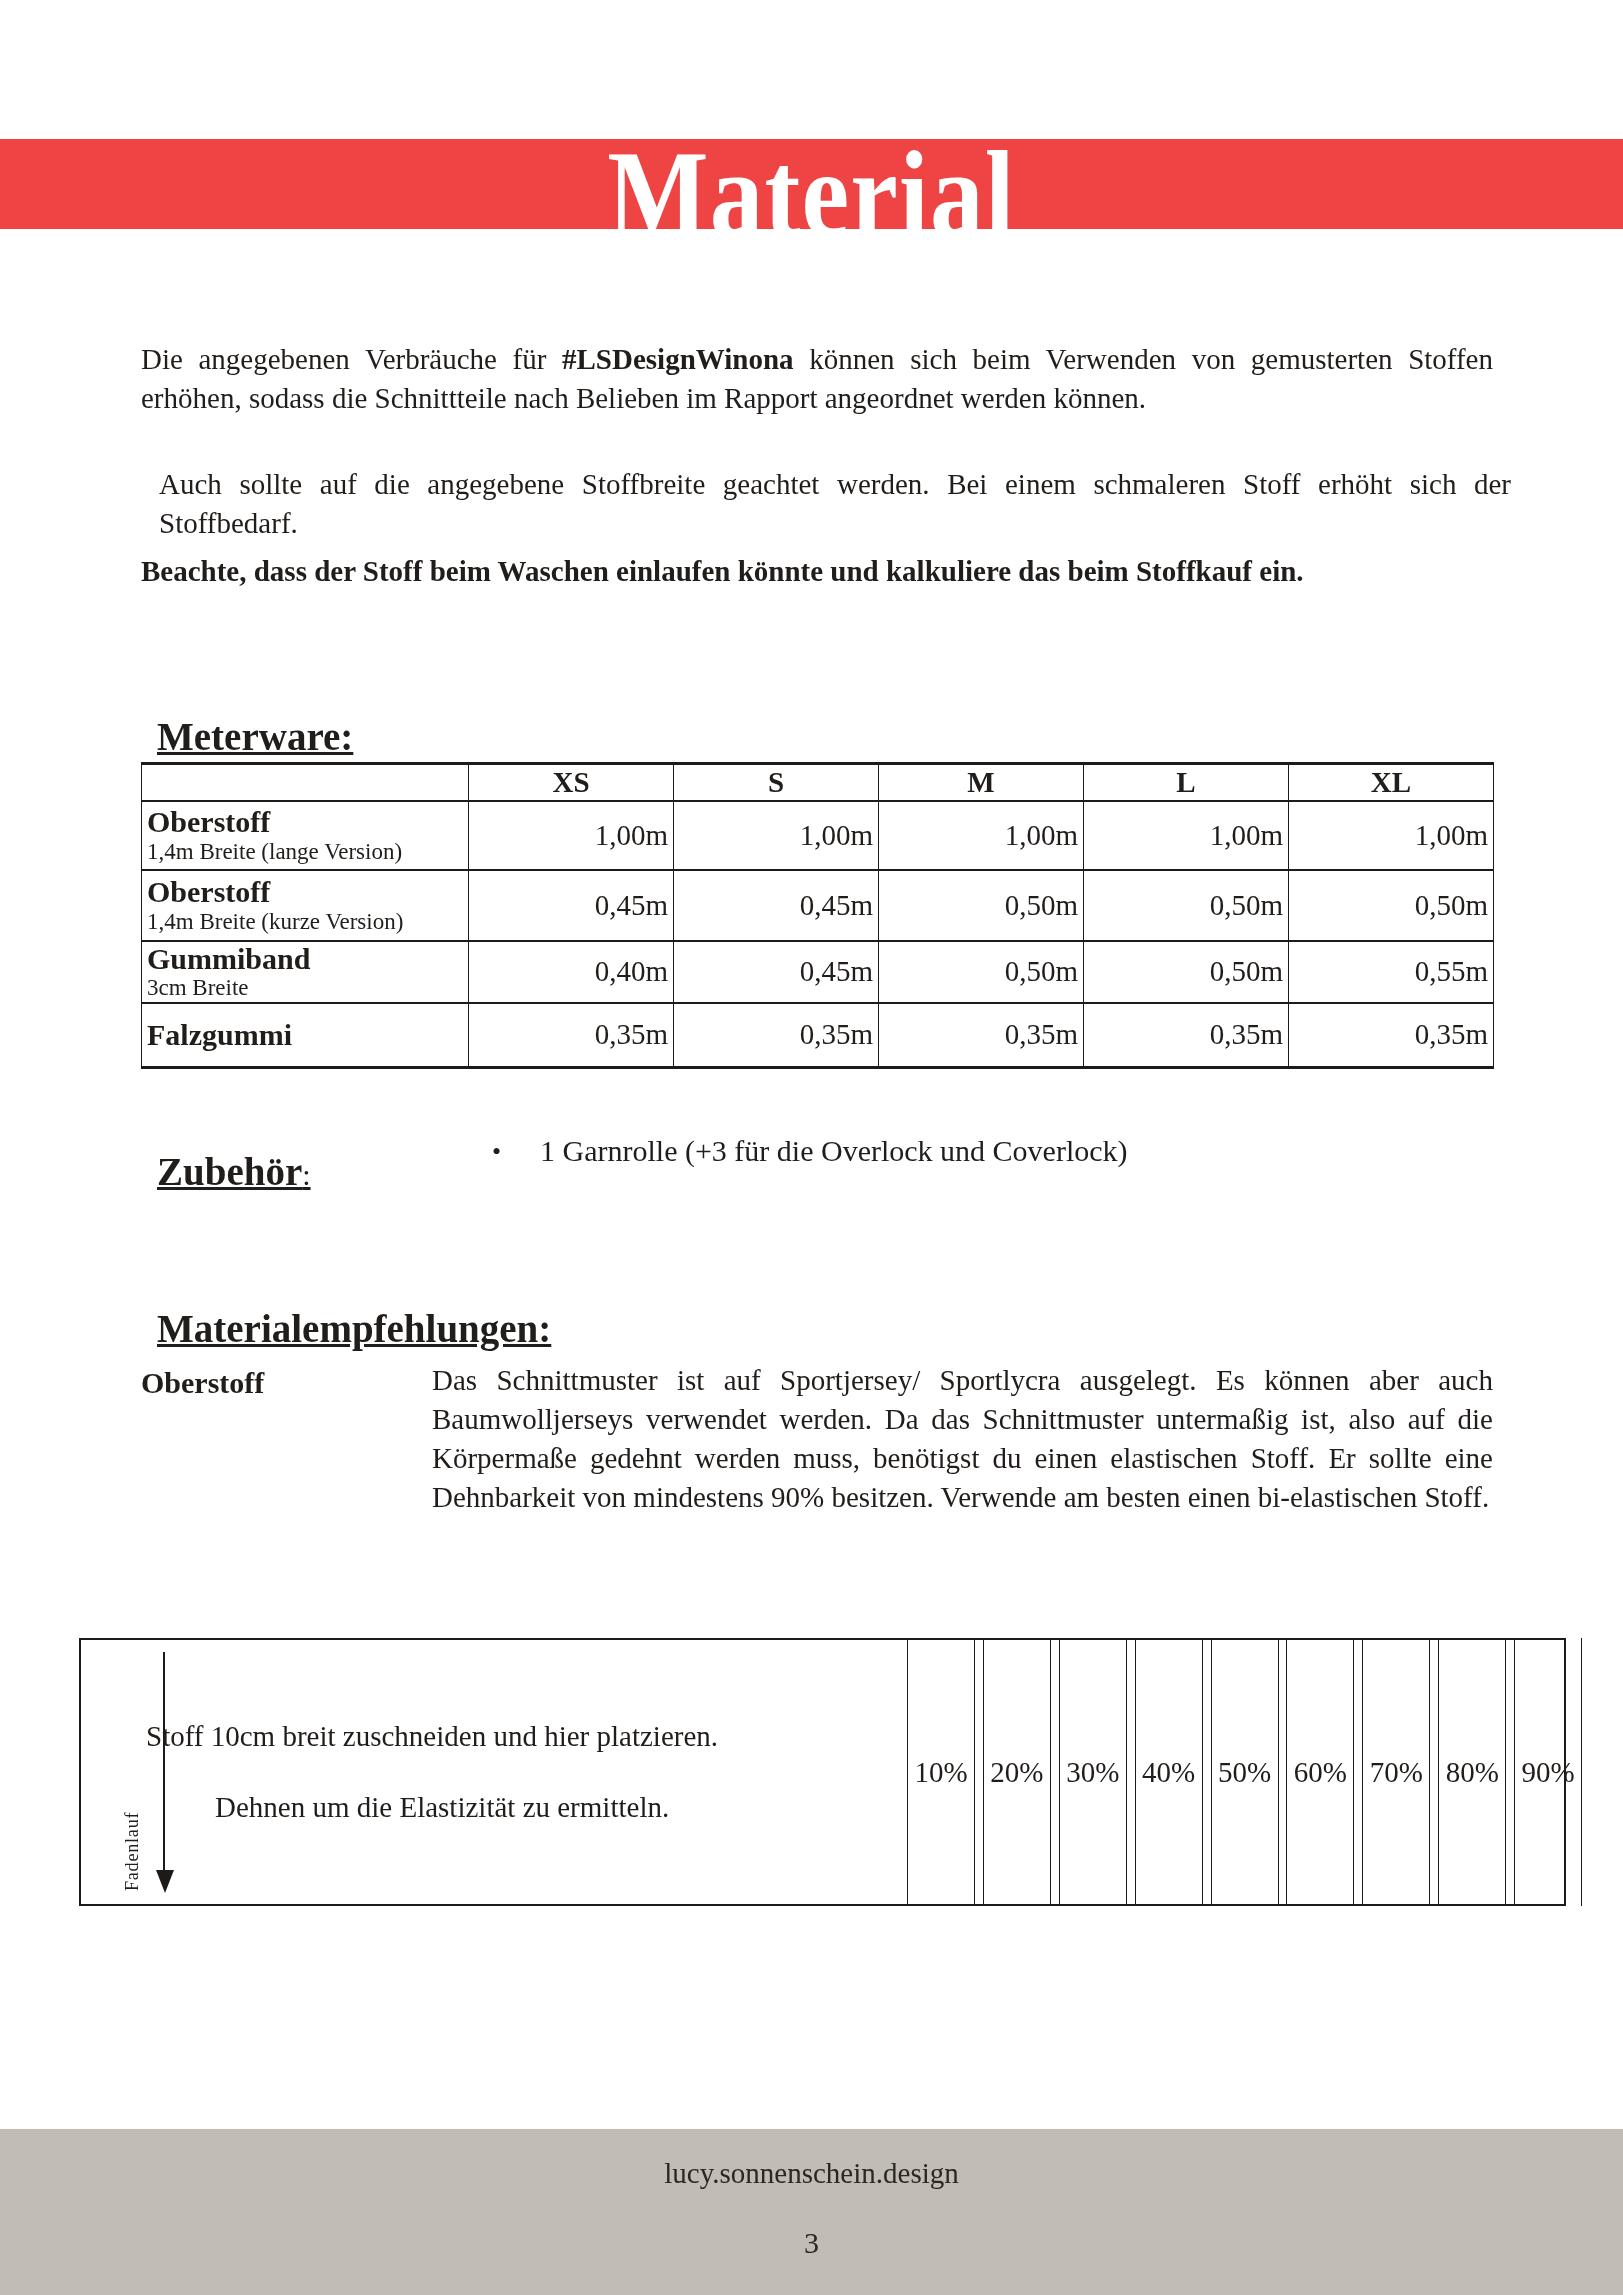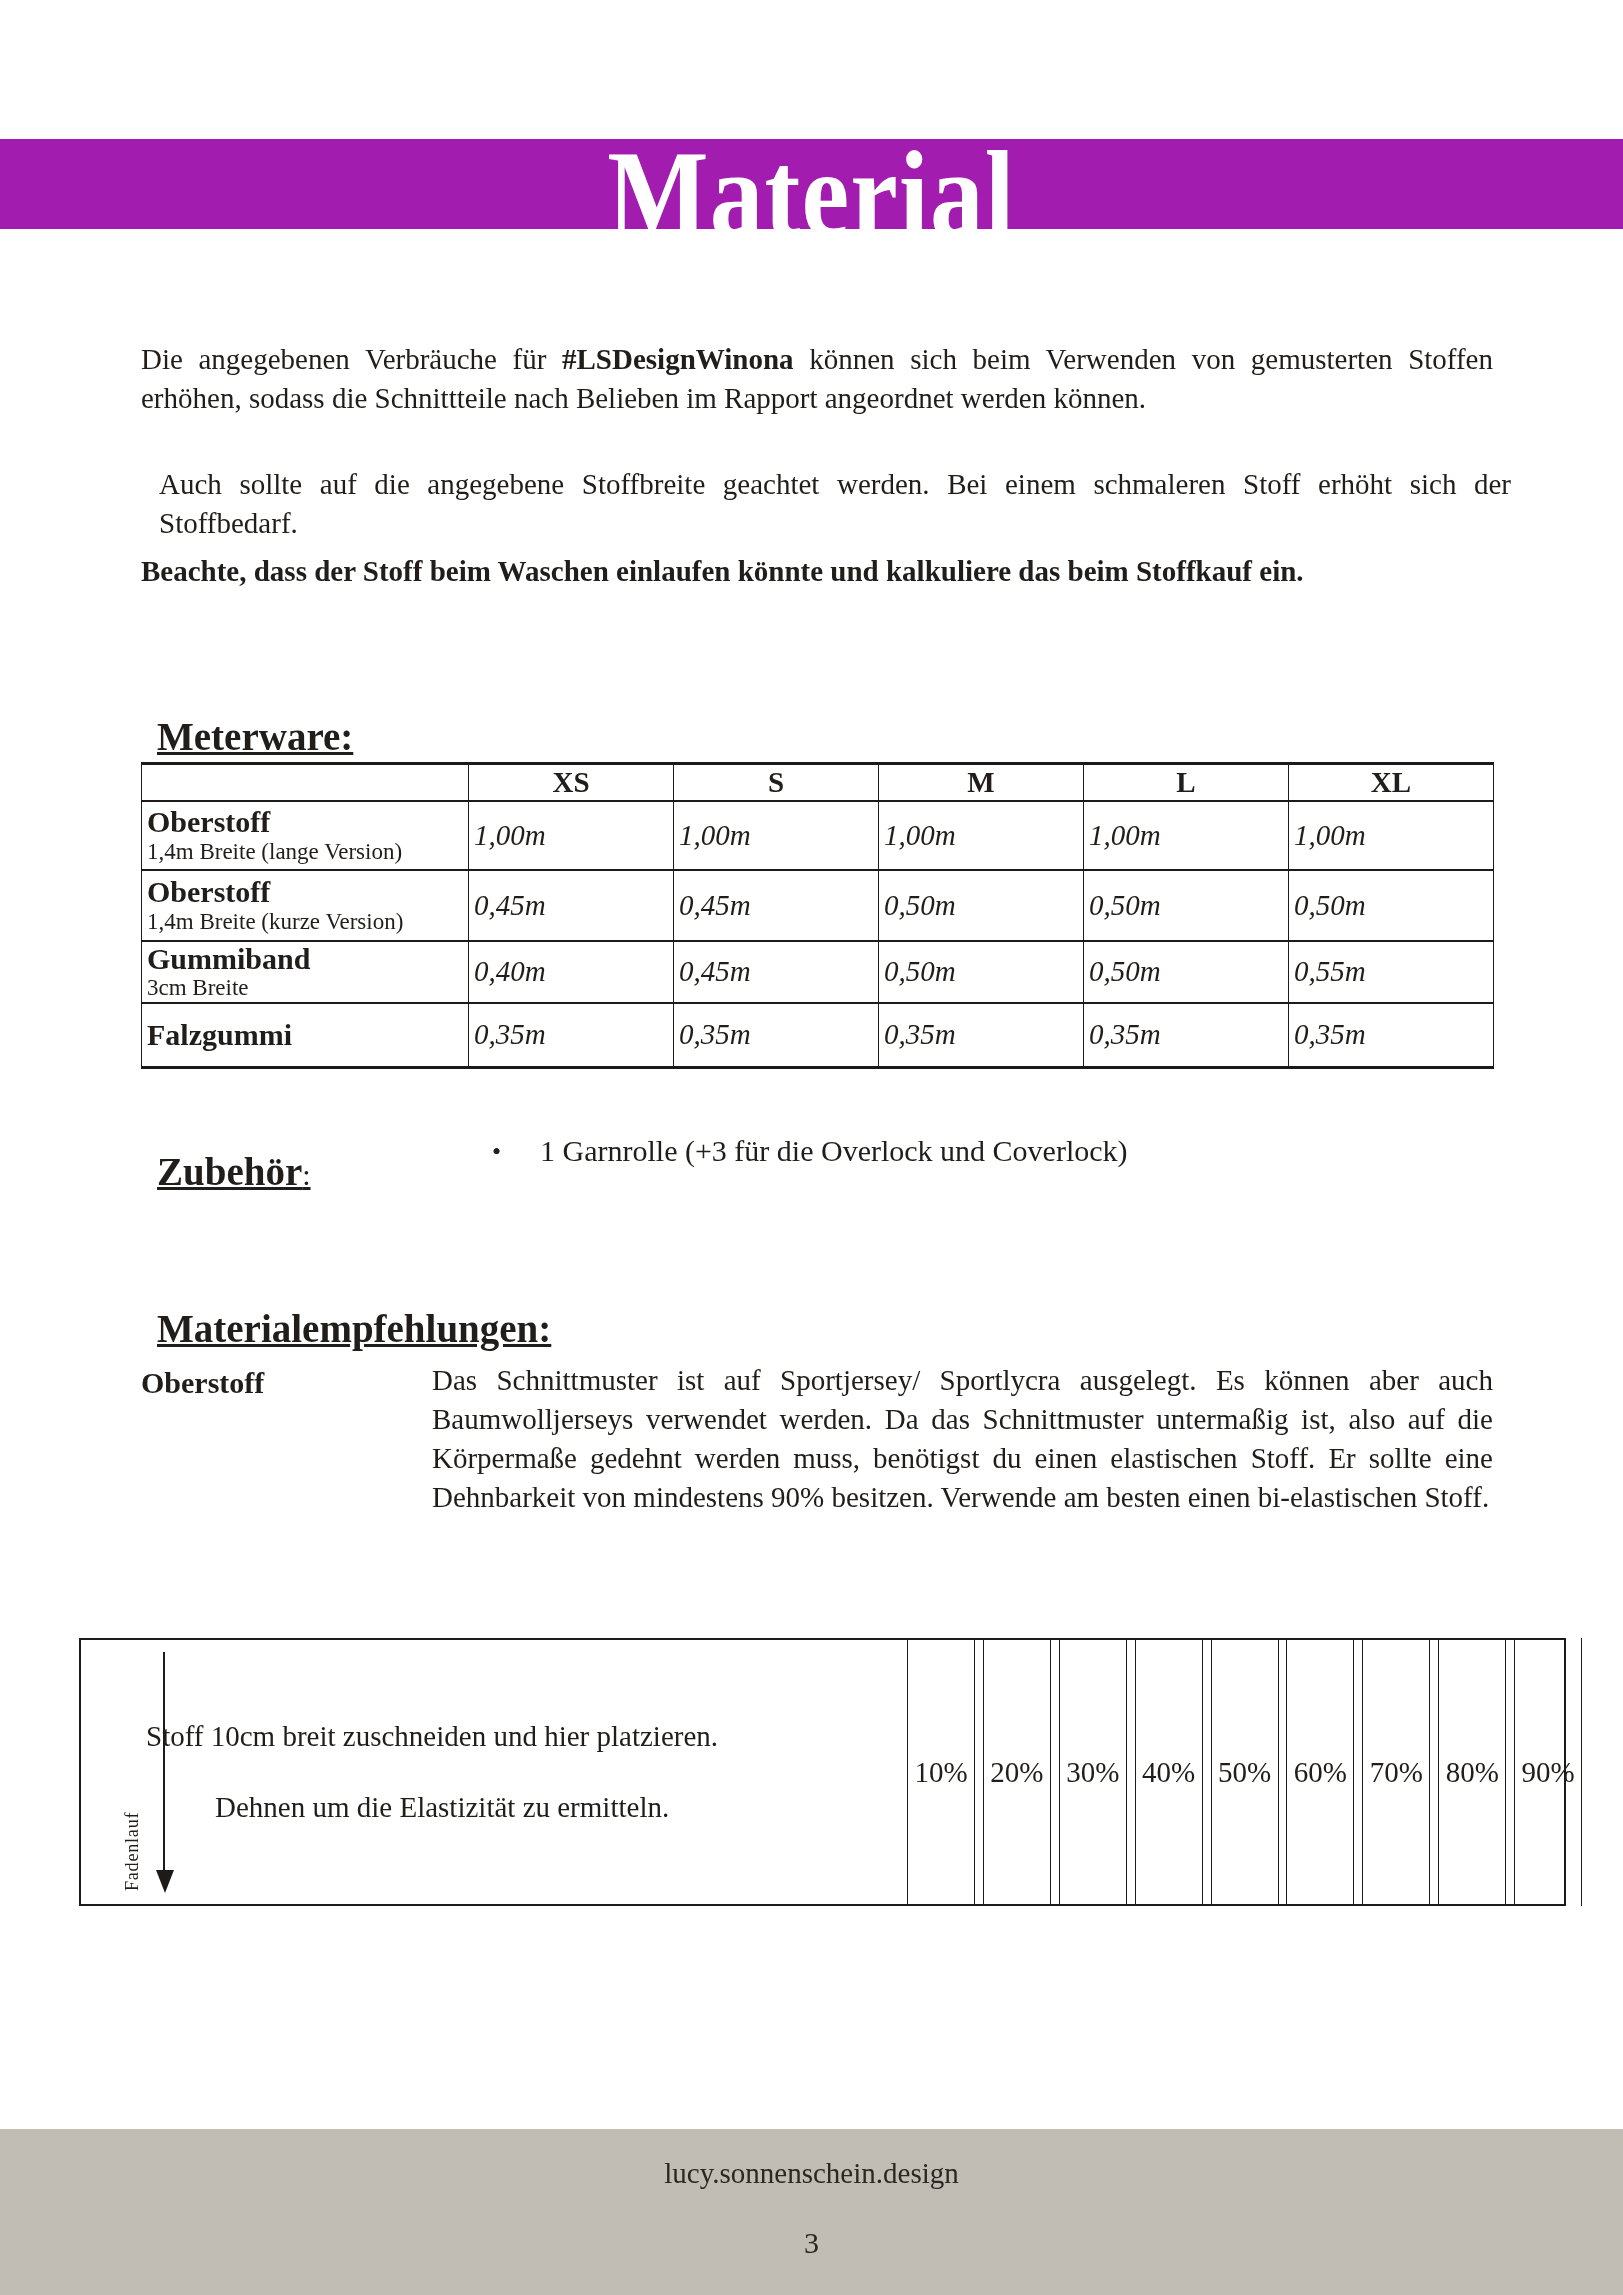--- a/index.html
+++ b/index.html
@@ -51,21 +51,21 @@
   .mtable th, .mtable td {
     border:1.3px solid #1d1a17;
     padding:0 5px;
     vertical-align:middle;
     overflow:hidden;
   }
   .mtable { border-top:3.3px solid #1d1a17; border-bottom:3.3px solid #1d1a17; }
   .mtable thead th { border-bottom:2.6px solid #1d1a17; font-weight:700; text-align:center; }
   .mtable tbody td { border-top:2px solid #1d1a17; }
   .mtable .rowhead { text-align:left; }
-  .mtable .val { text-align:left;font-style:italic; }
+  .mtable .val { text-align:right; }
   .mtable .name { font-weight:700; font-size:30px; line-height:1.12; }
   .mtable .sub  { font-weight:400; font-size:23px; line-height:1.15; }
   .tr-head { height:37px; }
   .tr-1 { height:69px; }
   .tr-2 { height:71px; }
   .tr-3 { height:49px; }
   .tr-4 { height:65px; }
 
   
   .zub-heading { top:1135px; }
@@ -148,21 +148,21 @@
   .footer .pageno {
     position:absolute; left:0; right:0; top:97px;
     text-align:center; font-size:30px;
   }
 </style>
 </head>
 <body>
 
 <div class="page">
 
-  <div class="band" style="background:#a21caf;">
+  <div class="band" style="background:#ef4444;">
     <h1>Material</h1>
   </div>
 
   <p class="bodytext" style="top:340px; margin:0;"><span>Die angegebenen Verbräuche für </span><span class="bold">#LSDesignWinona</span><span> können sich beim Verwenden von gemusterten Stoffen erhöhen, sodass die Schnittteile nach Belieben im Rapport angeordnet werden können.</span></p>
 
   <p class="bodytext" style="top:447px; margin:18px;">Auch sollte auf die angegebene Stoffbreite geachtet werden. Bei einem schmaleren Stoff erhöht sich der Stoffbedarf.</p>
 
   <p class="bodytext bold" style="top:552px; margin:0;">Beachte, dass der Stoff beim Waschen einlaufen könnte und kalkuliere das beim Stoffkauf ein.</p>
 
   <h2 class="h2" style="top:700px;">Meterware:</h2>

